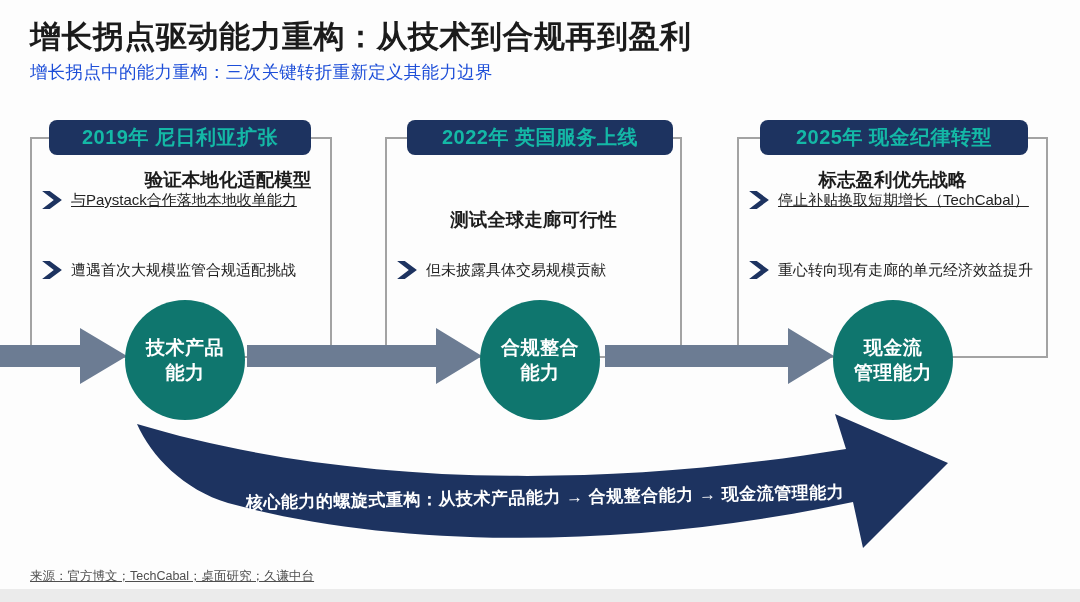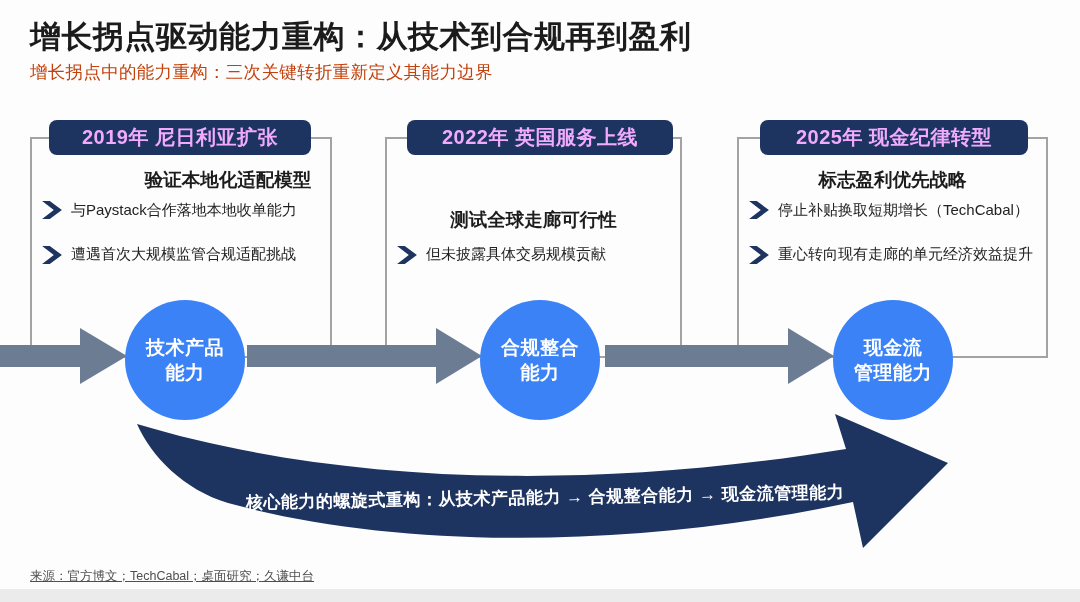--- a/index.html
+++ b/index.html
@@ -7,59 +7,59 @@
     position:relative;width:1080px;height:602px;margin:0 auto;
     background:#fdfdfd;overflow:hidden;
     font-family:"Liberation Sans","DejaVu Sans",sans-serif;
   }
   .title{
     position:absolute;left:30px;top:16px;width:760px;
     font-size:31px;font-weight:bold;color:#1b1b1b;letter-spacing:0.5px;
   }
   .subtitle{
     position:absolute;left:30px;top:60px;width:760px;
-    font-size:17.5px;color:#c2410c;letter-spacing:0.3px;
+    font-size:17.5px;color:#1d4ed8;letter-spacing:0.3px;
   }
   .card{
     position:absolute;top:137px;height:221px;
     border:2px solid #a3a3a3;background:transparent;box-sizing:border-box;
   }
   .card1{left:30px;width:302px;}
   .card2{left:385px;width:297px;}
   .card3{left:737px;width:311px;}
   .pill{
     position:absolute;top:120px;height:35px;border-radius:8px;
-    background:#1d3360;color:#f0abfc;font-size:20px;font-weight:bold;
+    background:#1d3360;color:#14b8a6;font-size:20px;font-weight:bold;
     display:flex;align-items:center;justify-content:center;z-index:5;
     letter-spacing:0.5px;
   }
   .pill1{left:49px;width:262px;}
   .pill2{left:407px;width:266px;}
   .pill3{left:760px;width:268px;}
   .card-sub{
     position:absolute;top:167px;text-align:center;
     font-size:18.5px;font-weight:bold;color:#1c1c1c;z-index:4;
   }
   .sub1{left:46px;width:364px;}
   .sub2{left:385px;width:297px;margin-top:40px;}
   .sub3{left:737px;width:311px;}
   .bullet{
     position:absolute;display:flex;align-items:flex-start;gap:9px;z-index:4;
     font-size:15px;color:#222222;white-space:nowrap;line-height:20px;
   }
   .bullet .chev{flex:0 0 auto;margin-top:1px;}
-  .b-row1{top:200px;}
-  .b-row2{top:244px;align-items:flex-end;}
+  .b-row1{top:190px;text-decoration:underline;}
+  .b-row2{top:260px;}
   .bc1{left:42px;width:285px;}
   .bc2{left:397px;width:280px;}
   .bc3{left:749px;width:296px;}
   .flow-svg{position:absolute;left:0;top:0;z-index:3;pointer-events:none;}
   .circle{
     position:absolute;width:120px;height:120px;border-radius:50%;
-    background:#3b82f6;color:#ffffff;font-size:19px;font-weight:bold;
+    background:#0f766e;color:#ffffff;font-size:19px;font-weight:bold;
     display:flex;align-items:center;justify-content:center;text-align:center;
     white-space:pre-line;line-height:25px;z-index:6;letter-spacing:0.5px;
   }
   .circ1{left:125px;top:300px;}
   .circ2{left:480px;top:300px;}
   .circ3{left:833px;top:300px;}
   .banner-text{
     position:absolute;left:180px;top:486px;width:730px;z-index:7;
     text-align:center;color:#ffffff;font-size:17px;font-weight:bold;
     transform:rotate(-1deg);letter-spacing:0.5px;

